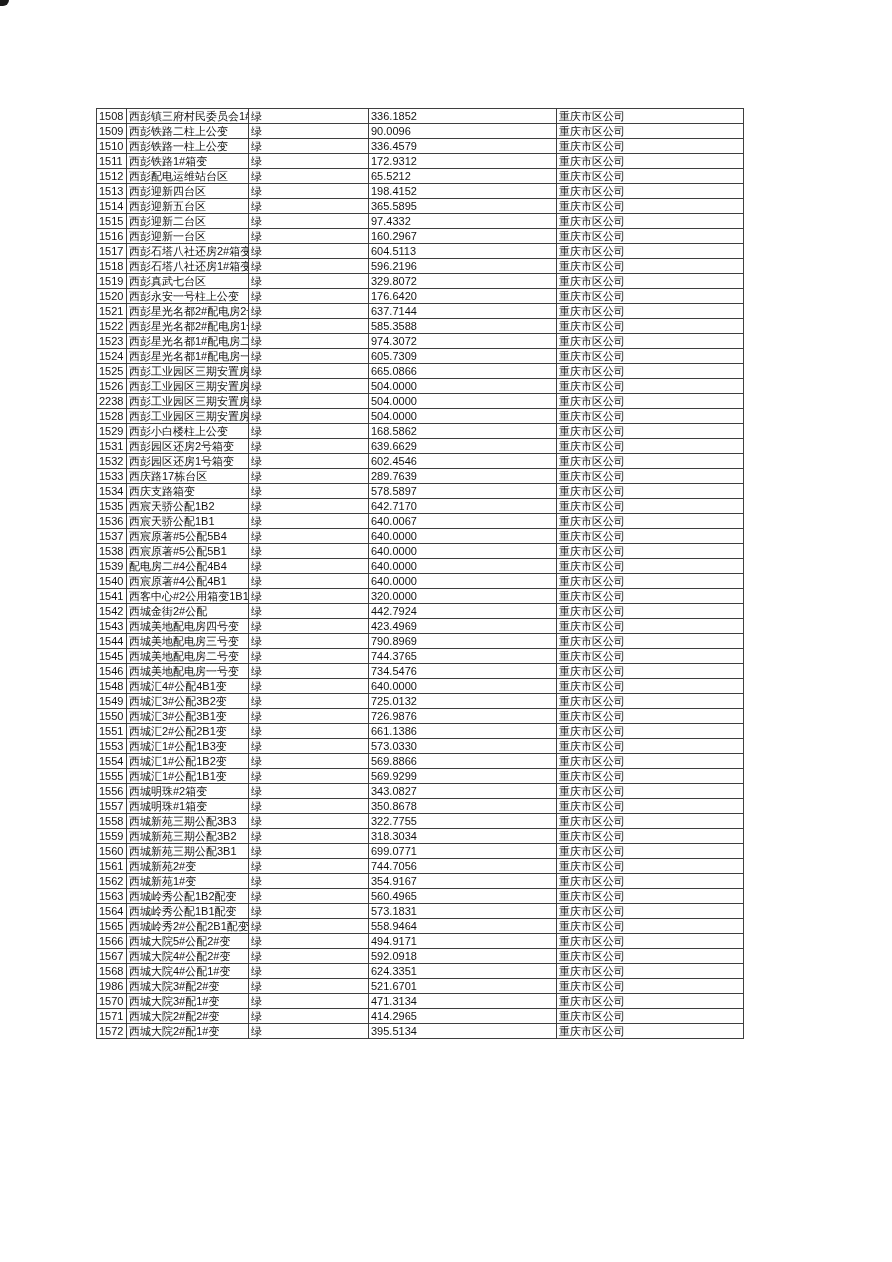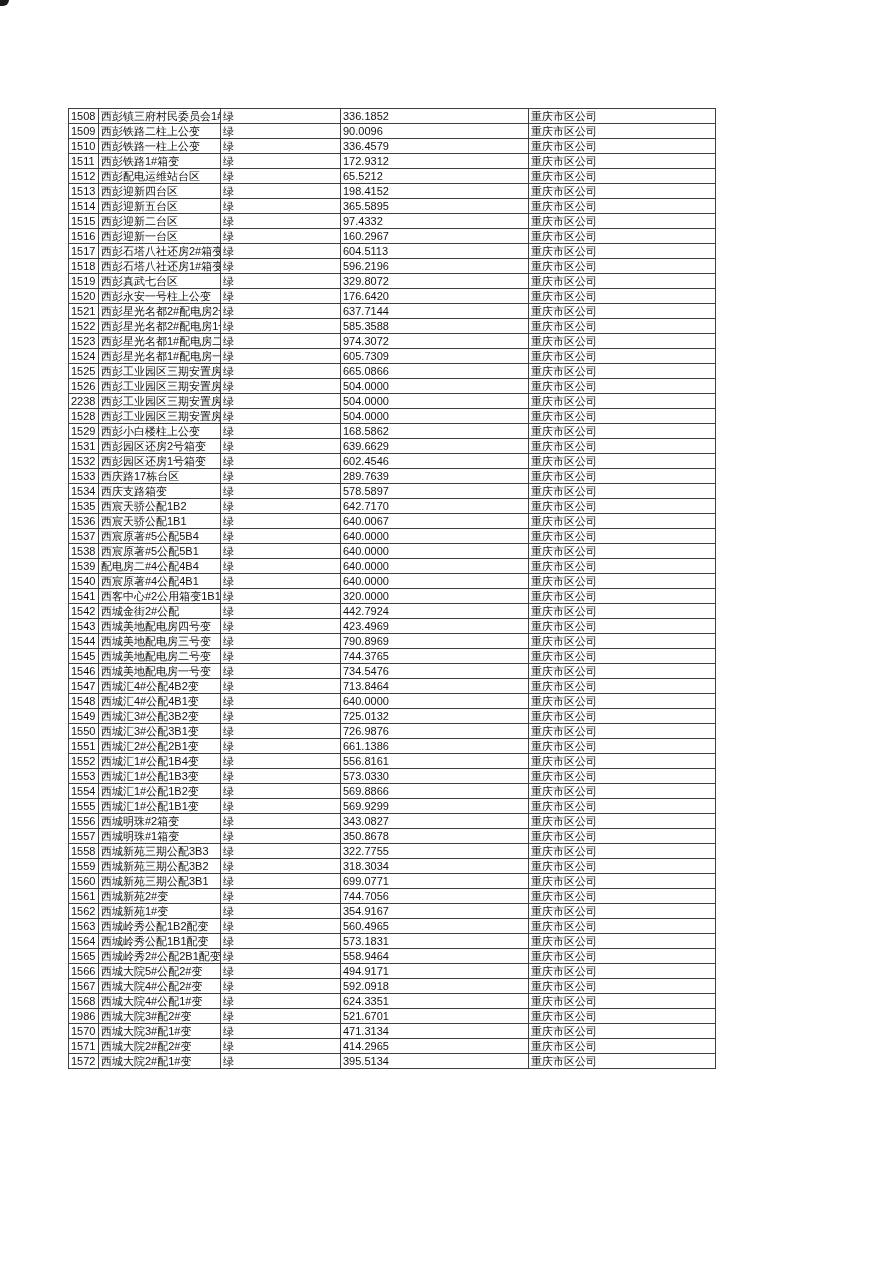--- a/index.html
+++ b/index.html
@@ -18,21 +18,21 @@
     position: absolute;
     left: 0;
     top: 0;
     width: 9px;
     height: 6px;
     background: #1a1a1a;
     border-bottom-right-radius: 6px;
   }
   table.sheet-table {
     position: absolute;
-    left: 68px;
+    left: 96px;
     top: 108px;
     border-collapse: collapse;
     table-layout: fixed;
     width: 647px;
   }
   table.sheet-table td {
     border: 1px solid #3f3f3f;
     height: 15px;
     font-size: 11px;
     line-height: 13px;
@@ -334,27 +334,20 @@
         <td class="cell-company">重庆市区公司</td>
       </tr>
       <tr>
         <td class="cell-id">1546</td>
         <td class="cell-name">西城美地配电房一号变</td>
         <td class="cell-status">绿</td>
         <td class="cell-value">734.5476</td>
         <td class="cell-company">重庆市区公司</td>
       </tr>
       <tr>
-        <td class="cell-id">1547</td>
-        <td class="cell-name">西城汇4#公配4B2变</td>
-        <td class="cell-status">绿</td>
-        <td class="cell-value">713.8464</td>
-        <td class="cell-company">重庆市区公司</td>
-      </tr>
-      <tr>
         <td class="cell-id">1548</td>
         <td class="cell-name">西城汇4#公配4B1变</td>
         <td class="cell-status">绿</td>
         <td class="cell-value">640.0000</td>
         <td class="cell-company">重庆市区公司</td>
       </tr>
       <tr>
         <td class="cell-id">1549</td>
         <td class="cell-name">西城汇3#公配3B2变</td>
         <td class="cell-status">绿</td>
@@ -366,27 +359,20 @@
         <td class="cell-name">西城汇3#公配3B1变</td>
         <td class="cell-status">绿</td>
         <td class="cell-value">726.9876</td>
         <td class="cell-company">重庆市区公司</td>
       </tr>
       <tr>
         <td class="cell-id">1551</td>
         <td class="cell-name">西城汇2#公配2B1变</td>
         <td class="cell-status">绿</td>
         <td class="cell-value">661.1386</td>
-        <td class="cell-company">重庆市区公司</td>
-      </tr>
-      <tr>
-        <td class="cell-id">1552</td>
-        <td class="cell-name">西城汇1#公配1B4变</td>
-        <td class="cell-status">绿</td>
-        <td class="cell-value">556.8161</td>
         <td class="cell-company">重庆市区公司</td>
       </tr>
       <tr>
         <td class="cell-id">1553</td>
         <td class="cell-name">西城汇1#公配1B3变</td>
         <td class="cell-status">绿</td>
         <td class="cell-value">573.0330</td>
         <td class="cell-company">重庆市区公司</td>
       </tr>
       <tr>

